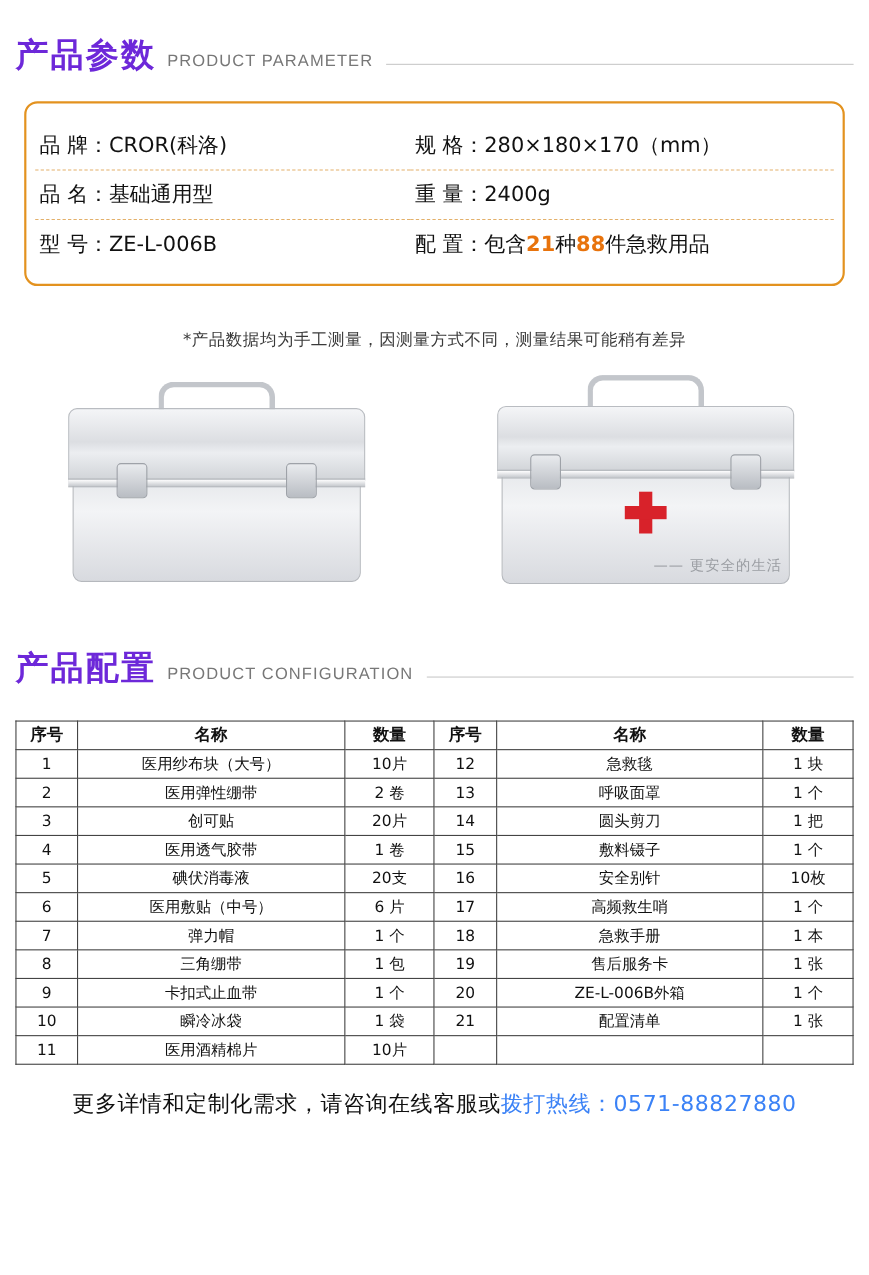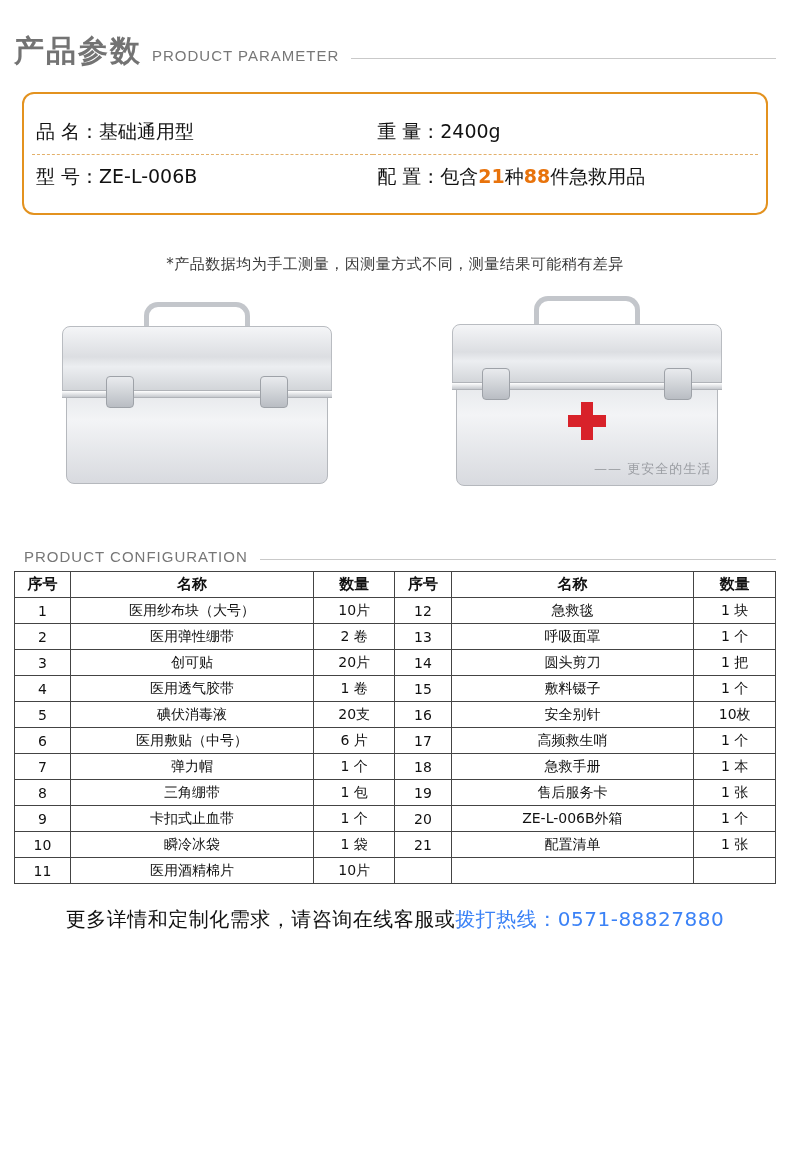--- a/index.html
+++ b/index.html
@@ -21,21 +21,21 @@
     display: flex;
     align-items: flex-end;
     padding: 0 14px;
     position: relative;
   }
   .section-head .cn {
     font-family: "DejaVu Sans", sans-serif;
     font-size: 30px;
     font-weight: bold;
     letter-spacing: 2px;
-    color: #737373;
+    color: #6d28d9;
     line-height: 1;
   }
   .section-head .en {
     font-family: "Liberation Sans", sans-serif;
     font-size: 15px;
     letter-spacing: 1px;
     color: #777;
     margin-left: 10px;
     margin-bottom: 2px;
     white-space: nowrap;
@@ -157,21 +157,21 @@
   .tagline {
     position: absolute;
     font-family: "DejaVu Sans", sans-serif;
     font-size: 13px;
     color: #9a9da2;
     letter-spacing: 1px;
     white-space: nowrap;
   }
 
   
-  .cfg-wrap { margin: 4px 14px 0 14px; }
+  .cfg-wrap { margin: 32px 14px 0 14px; }
   table.cfg {
     width: 100%;
     border-collapse: collapse;
     font-family: "DejaVu Sans", sans-serif;
     font-size: 14px;
     color: #111;
     table-layout: fixed;
   }
   table.cfg th, table.cfg td {
     border: 1px solid #444;
@@ -205,20 +205,28 @@
 
 <div class="section-head" style="margin-top:36px;">
   <span class="cn">产品参数</span>
   <span class="en">PRODUCT PARAMETER</span>
   <span class="rule"></span>
 </div>
 
 <div class="param-wrap">
   <table class="param">
     <tbody>
+        <tr>
+      <td class="c1">
+        <span>品 牌：</span><span>CROR(科洛)</span>
+      </td>
+      <td class="c2">
+        <span>规 格：</span><span>280×180×170（mm）</span>
+      </td>
+    </tr>
     <tr>
       <td class="c1">
         <span>品 名：</span><span>基础通用型</span>
       </td>
       <td class="c2">
         <span>重 量：</span><span>2400g</span>
       </td>
     </tr>
     <tr>
       <td class="c1">
@@ -252,20 +260,21 @@
     <div class="edge" style="top:90px;"></div>
     <div class="latch" style="left:30px;top:76px;"></div>
     <div class="latch" style="right:30px;top:76px;"></div>
     <div class="cross" style="left:116px; top:110px;"></div>
     <span class="tagline" style="left:142px; top:168px;">—— 更安全的生活</span>
   </div>
 
 </div>
 
 <div class="section-head" style="margin-top:6px;">
+  <span class="cn">产品配置</span>
   <span class="en">PRODUCT CONFIGURATION</span>
   <span class="rule"></span>
 </div>
 
 <div class="cfg-wrap">
   <table class="cfg">
     <thead>
       <tr>
         <th class="col-idx">序号</th>
         <th class="col-name">名称</th>

